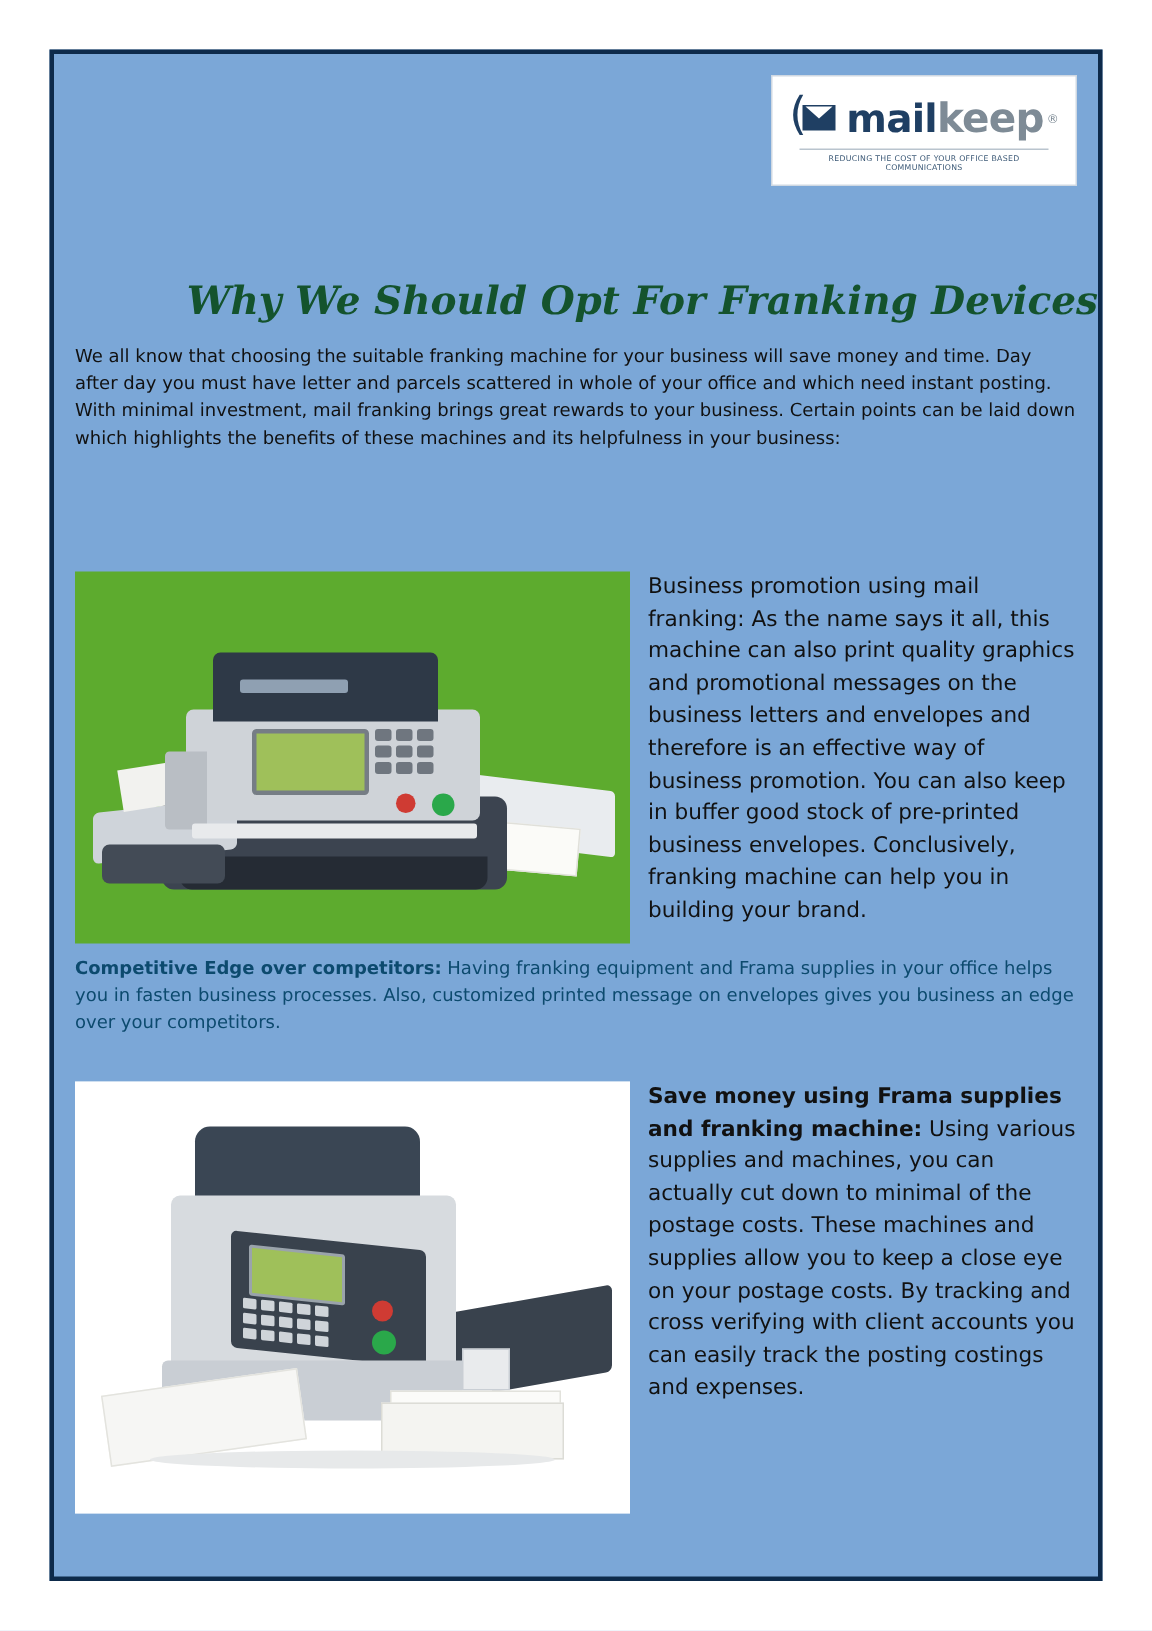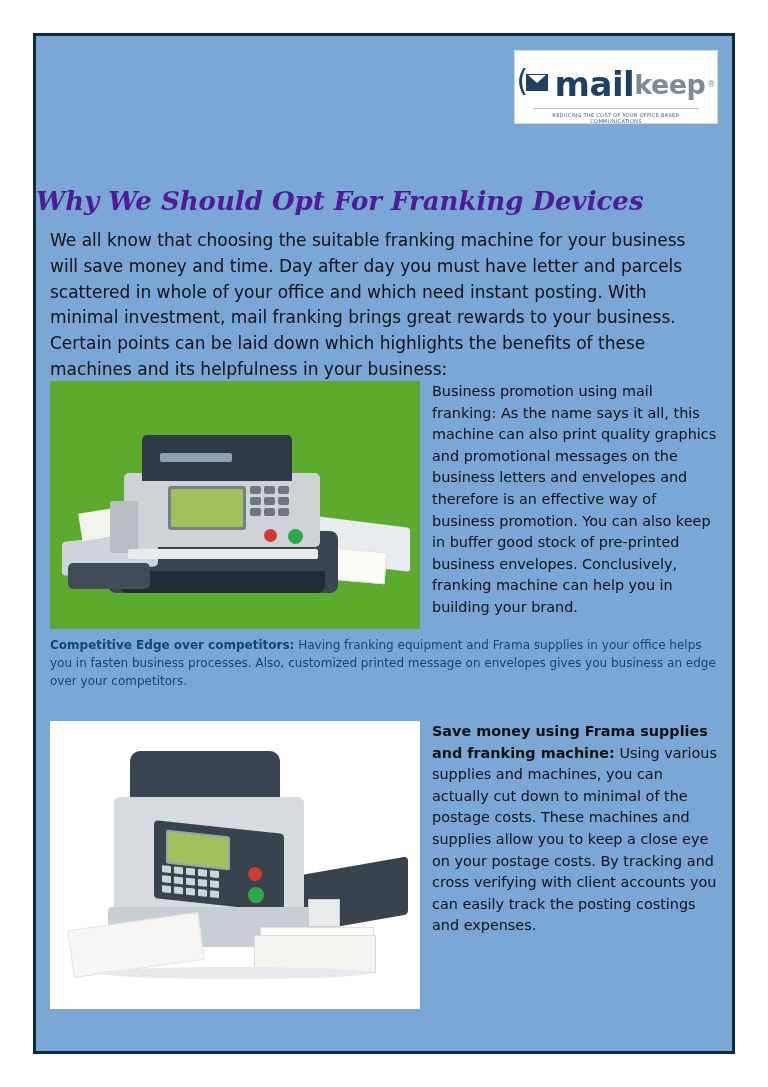--- a/index.html
+++ b/index.html
@@ -81,21 +81,21 @@
     content: "";
     position: absolute;
     left: 2px; top: 1px;
     width: 18px; height: 15px;
     border-left: 9px solid transparent;
     border-right: 9px solid transparent;
     border-top: 8px solid #ffffff;
     box-sizing: border-box;
   }
   .logo-mail {
-    font-size: 34px;
+    font-size: 26px;
     font-weight: bold;
     color: #1f3f63;
     letter-spacing: -0.5px;
     font-family: "DejaVu Sans", sans-serif;
   }
   .logo-coms {
     font-size: 27px;
     font-weight: bold;
     color: #7e8b96;
     letter-spacing: -0.5px;
@@ -118,35 +118,35 @@
     margin-right: 18px;
     padding-top: 3px;
   }
 
   
   .title {
     position: absolute;
     left: 0;
     right: 0;
     top: 150px;
-    text-align: left;
+    text-align: right;
     font-family: "DejaVu Serif", serif;
     font-style: italic;
     font-weight: bold;
     font-size: 26px;
-    color: #4c1d95;
+    color: #14532d;
   }
 
   
   .intro {
     position: absolute;
     left: 14px;
     right: 14px;
     top: 192px;
-    font-size: 17px;
+    font-size: 12px;
     line-height: 1.52;
     color: #111111;
     text-align: left;
   }
 
   
   .sec1 {
     position: absolute;
     left: 14px;
     right: 14px;

